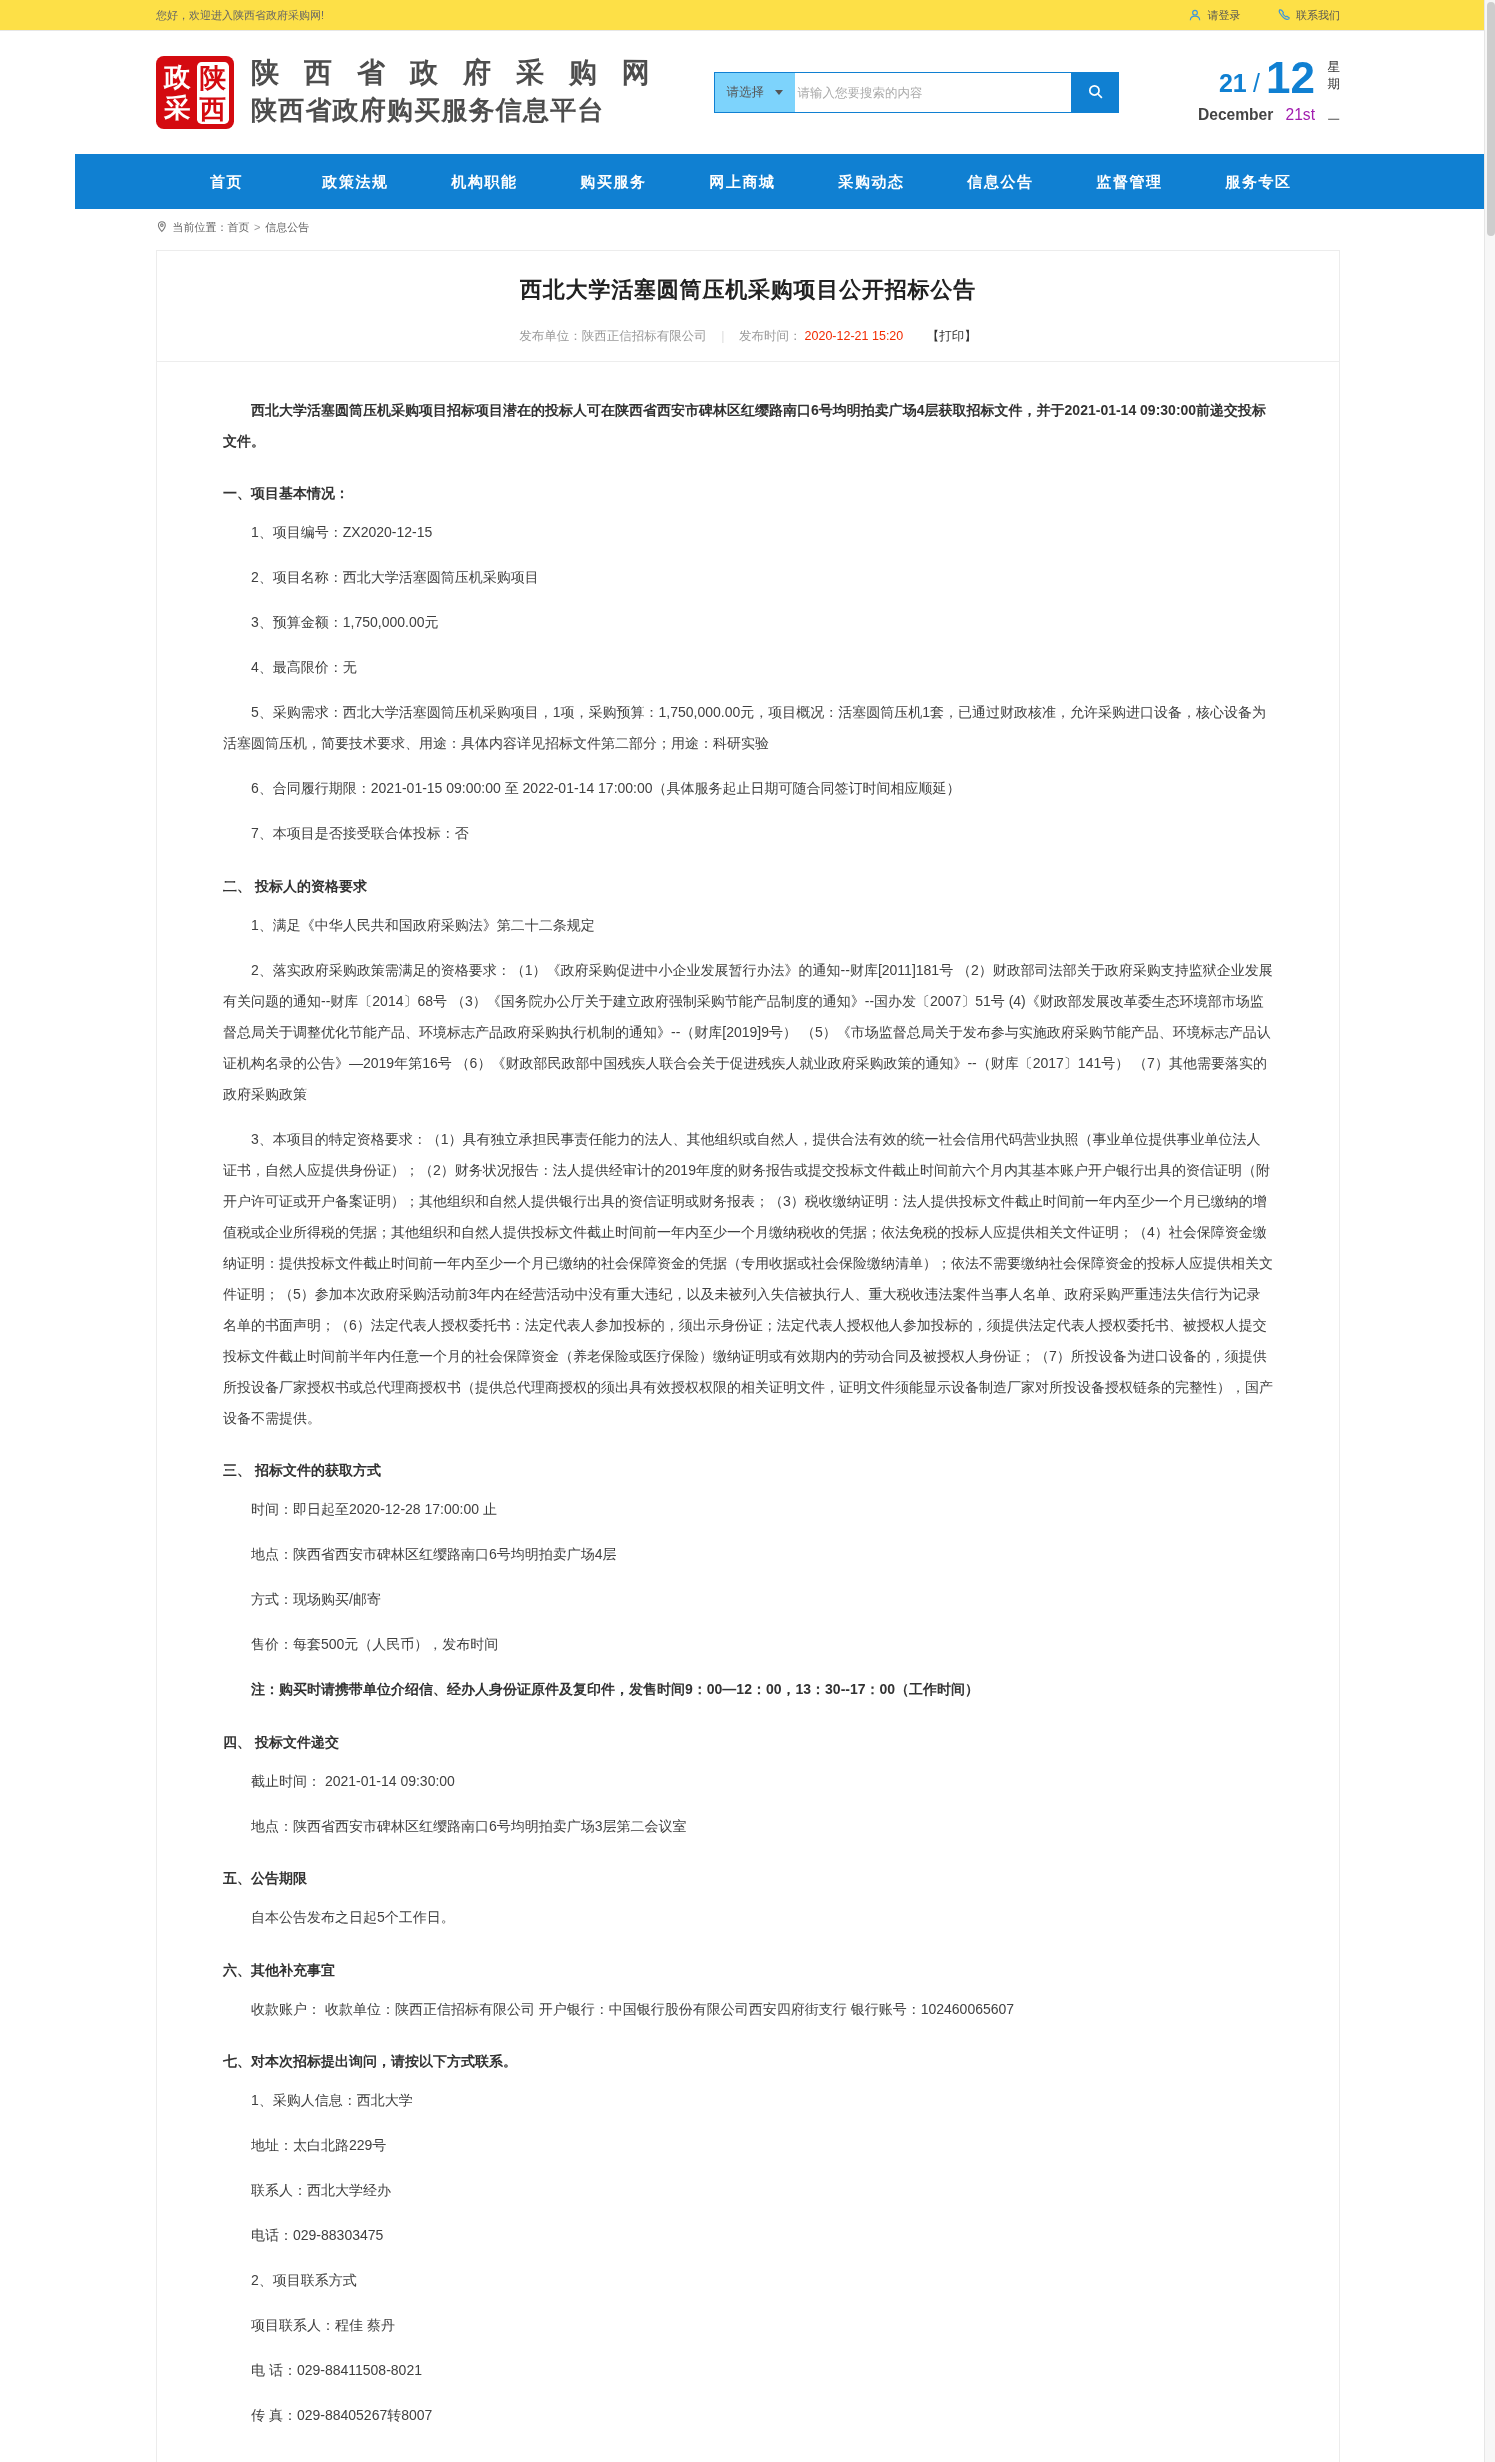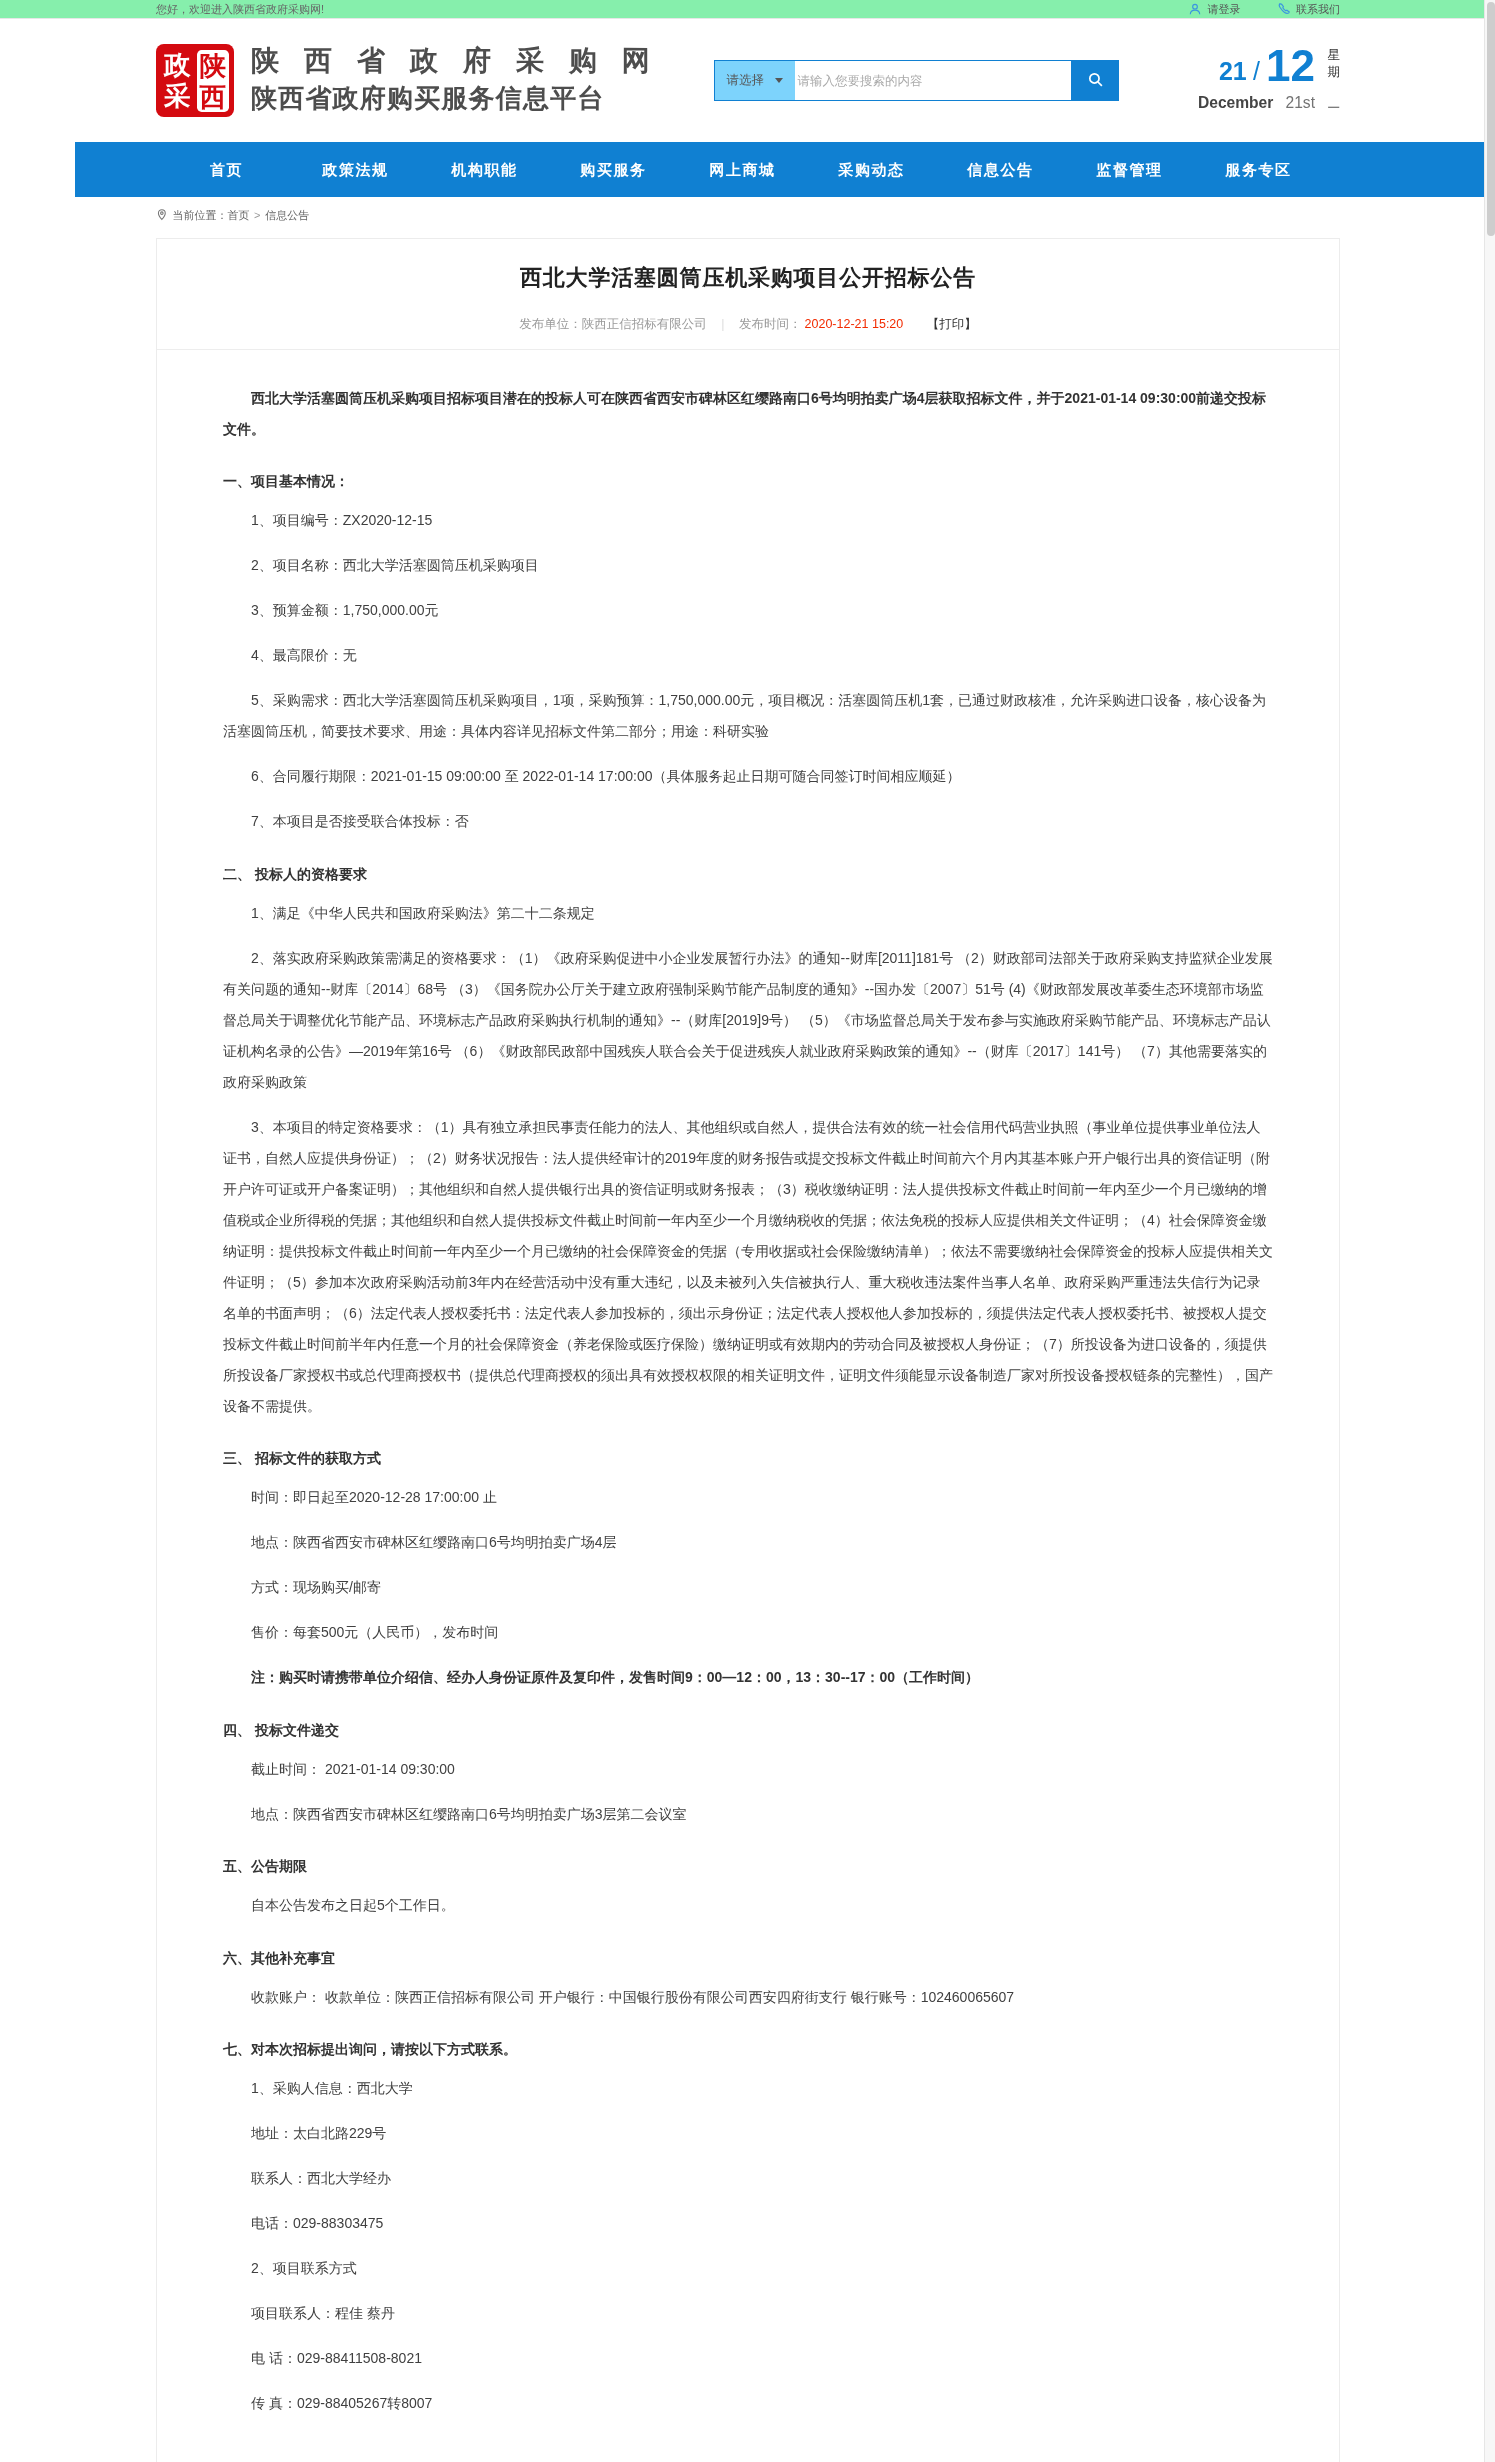--- a/index.html
+++ b/index.html
@@ -5,21 +5,21 @@
   * { box-sizing: border-box; }
   html,body { margin:0; padding:0; }
   body {
     width:1496px; background:#fff; color:#333;
     font-family:"Liberation Sans","DejaVu Sans",sans-serif;
     position:relative;
   }
   .inner { width:1184px; margin:0 auto; position:relative; }
 
   
-  .topbar { height:19px; background:#86efac; border-bottom:0.8px solid #e7e7e7;text-align:center; }
+  .topbar { height:31px; background:#fde047; border-bottom:0.8px solid #e7e7e7;text-align:center; }
   .topbar .inner { display:flex; align-items:center; height:100%; font-size:11px; color:#666; }
   .topbar-right { margin-left:auto; display:flex; align-items:center; gap:36px; }
   .tb-link { display:flex; align-items:center; gap:5.5px; color:#555; cursor:pointer; }
   .tb-link svg { display:block; }
 
   
   .header { height:123px; background:#fff; }
   .header .inner { display:flex; align-items:center; height:100%; }
   .logo-seal {
     width:78px; height:73px; background:#d40a10; border-radius:7.8px;
@@ -44,21 +44,21 @@
   .search-btn { width:48px; height:41px; margin:-1.6px -1.6px -1.6px 0; background:#1080d2; border:0; cursor:pointer; display:flex; align-items:center; justify-content:center; }
 
   .date-block { margin-left:auto; display:flex; align-items:flex-start; gap:12.5px; }
   .date-main { text-align:left; }
   .date-nums { color:#1080d2; line-height:1; display:flex; align-items:flex-end; justify-content:flex-end; gap:6.2px; }
   .date-day { font-size:25px; font-weight:bold; padding-bottom:3.9px; }
   .date-slash { font-size:25px; padding-bottom:3.9px; }
   .date-month { font-size:44px; font-weight:bold; }
   .date-sub { margin-top:6.2px; font-size:15.6px; }
   .date-month-en { font-weight:bold; color:#444; }
-  .date-ordinal { color:#737373; margin-left:7.8px;margin-top:16px; }
+  .date-ordinal { color:#a21caf; margin-left:7.8px;margin-top:16px; }
   .weekday-col { display:flex; flex-direction:column; align-items:center; font-size:12.5px; color:#333; line-height:1.35; padding-top:3.1px; }
   .weekday-col .wk-num { margin-top:20px; color:#555; }
 
   
   .nav { height:55px; background:#1080d2; margin-left:75px; margin-right:12.5px; }
   .nav-flex { display:flex; padding-left:87px; }
   .nav-item {
     width:129px; text-align:center; line-height:55px; color:#fff;
     font-size:15px; font-weight:bold; letter-spacing:1.6px; cursor:pointer; text-decoration:none;
   }

